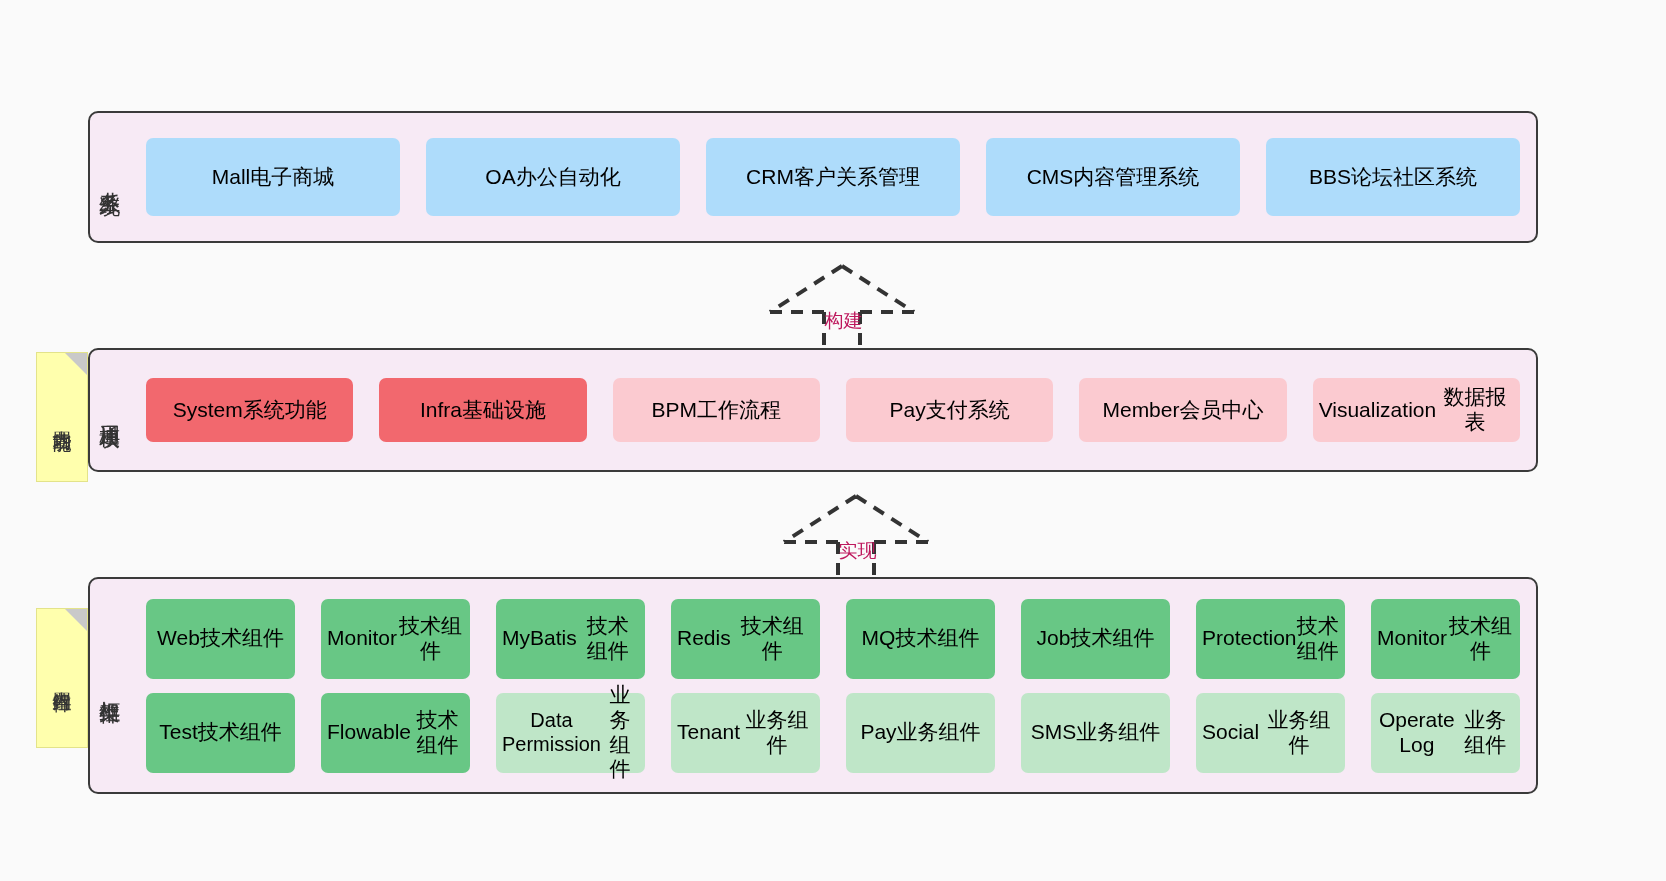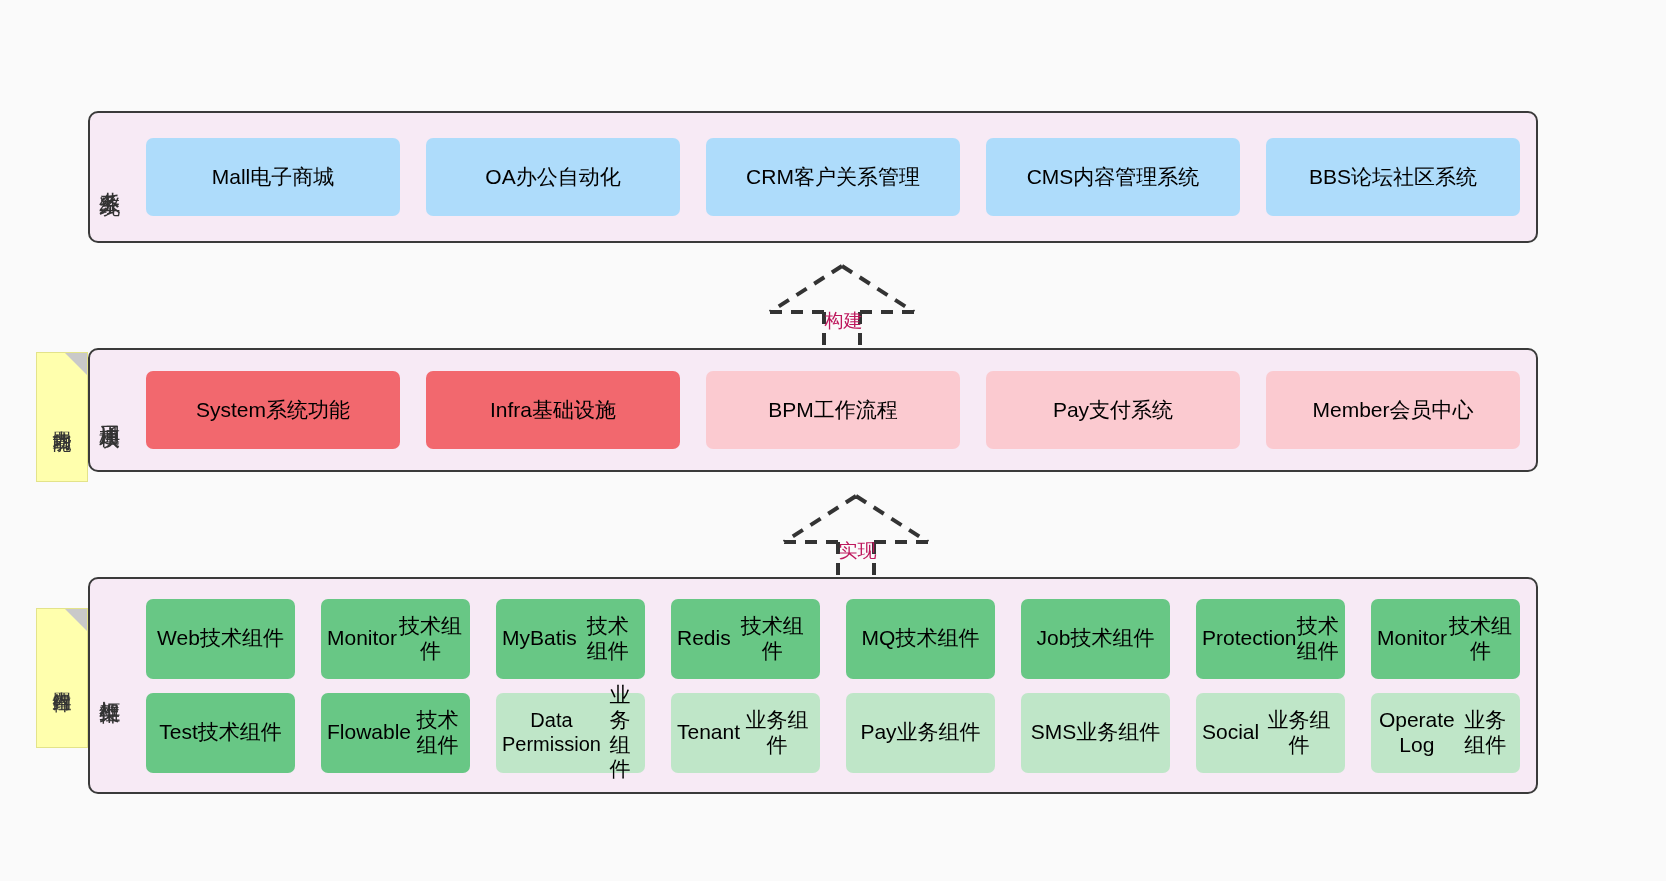--- a/index.html
+++ b/index.html
@@ -188,40 +188,44 @@
   </div>
 
   <div class="note" style="left:36px; top:352px; width:52px; height:130px;">
     <span class="fold"></span>
     <span>内置功能</span>
   </div>
 
   <div class="layer" style="left:88px; top:348px; width:1450px; height:124px;">
     <div class="layer-title">通用模块</div>
     <div class="layer-body">
-      <div class="row" style="height:78px;">
+      <div class="row" style="height:64px;">
         <div class="card c-red">
           <span class="en">System</span>
           <span class="cn">系统功能</span>
         </div>
         <div class="card c-red">
           <span class="en">Infra</span>
           <span class="cn">基础设施</span>
         </div>
         <div class="card c-pink">
           <span class="en">BPM</span>
           <span class="cn">工作流程</span>
         </div>
         <div class="card c-pink">
           <span class="en">Pay</span>
           <span class="cn">支付系统</span>
         </div>
         <div class="card c-pink">
           <span class="en">Member</span>
           <span class="cn">会员中心</span>
+        </div>
+        <div class="card c-pink">
+          <span class="en">Visualization</span>
+          <span class="cn">数据报表</span>
         </div>
       </div>
     </div>
   </div>
 
   <div class="arrow" style="left:776px; top:490px;">
     <svg viewBox="0 0 160 100" preserveAspectRatio="none" aria-hidden="true">
       <path d="M80 6 L152 52 M80 6 L8 52 M8 52 L62 52 M152 52 L98 52" fill="none" stroke="#333333" stroke-width="4" stroke-dasharray="12,9" stroke-linecap="butt"></path>
       <path d="M62 52 L62 100 M98 52 L98 100" fill="none" stroke="#333333" stroke-width="4" stroke-dasharray="12,9" stroke-linecap="butt"></path>
       <path d="M62 96 L98 96" fill="none" stroke="#333333" stroke-width="4" stroke-dasharray="12,9" stroke-linecap="butt"></path>

